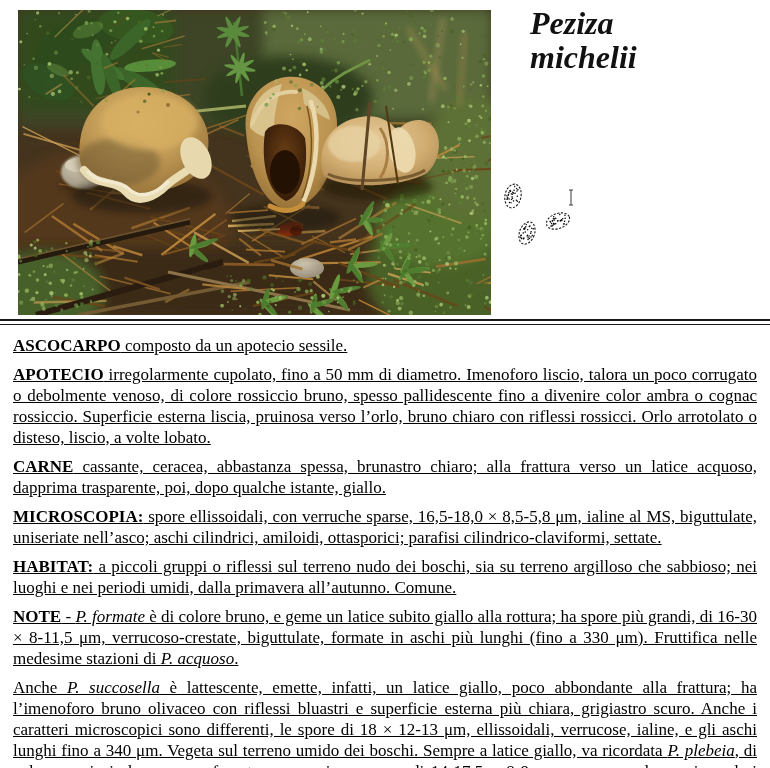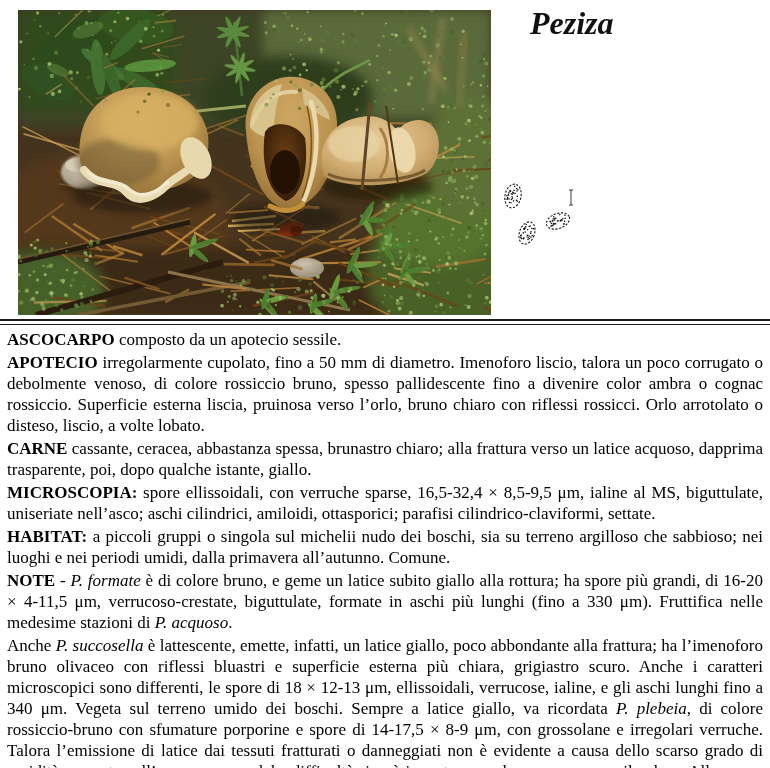--- a/index.html
+++ b/index.html
@@ -7,21 +7,21 @@
         font-family:"Liberation Serif", serif;color:#000;}
   .photo{position:absolute;left:18px;top:10px;width:473px;height:305px;overflow:hidden;}
   .photo svg{display:block;}
   .title{position:absolute;left:502px;top:6px;font-weight:bold;font-style:italic;
          font-size:32px;line-height:34px;color:#111;margin-left:28px;}
   .sporefig{position:absolute;left:495px;top:180px;}
   .rule{position:absolute;left:0;top:319px;width:770px;height:3px;
         border-top:2px solid #1a1a1a;border-bottom:1px solid #1a1a1a;}
   .bodytext{position:absolute;left:5px;top:327px;width:760px;
             font-size:17px;line-height:21px;text-align:justify;}
-  .bodytext p{margin:2px;padding:0;}
+  .bodytext p{margin:8px;padding:0;text-decoration:underline;}
   .b{font-weight:bold;}
   .i{font-style:italic;}
 </style>
 </head>
 <body>
 
 <div class="page">
 
   <div class="photo">
     <svg width="473" height="305" viewBox="0 0 473 305" xmlns="http://www.w3.org/2000/svg">
@@ -927,20 +927,21 @@
           <circle cx="69.89405531203374" cy="39.7704527375754" r="0.9055723282042891" fill="#94b45e" opacity="0.5395973736885935"></circle>
           <circle cx="127.79764558654279" cy="18.854361895937473" r="1.9640078204218299" fill="#94b45e" opacity="0.9501376524567604"></circle>
           <circle cx="122.81989344628528" cy="31.1279650463257" r="1.7350308302324264" fill="#7fa050" opacity="0.9022147532086819"></circle>
           <circle cx="52.67821806482971" cy="62.248548658099025" r="2.1884296169504522" fill="#7fa050" opacity="0.983545932918787"></circle>
         </g>
     </svg>
   </div>
 
   <div class="title">
     <div>Peziza</div>
+    <div>michelii</div>
   </div>
 
   <div class="sporefig">
     <svg width="95" height="75" viewBox="0 0 95 75" xmlns="http://www.w3.org/2000/svg">
       <g class="spore" transform="translate(18,16) rotate(12)">
         <ellipse cx="0" cy="0" rx="8" ry="12" fill="#ffffff" stroke="#161616" stroke-width="1.1" stroke-dasharray="2.2 1.5"></ellipse>
       <circle cx="-4.762893162266192" cy="-0.5203734966726729" r="0.75" fill="#111111"></circle>
           <circle cx="-3.9210636097493747" cy="-4.748600064923879" r="0.75" fill="#111111"></circle>
           <circle cx="2.8466336977143016" cy="-5.819093923654173" r="0.75" fill="#111111"></circle>
           <circle cx="4.186674529154113" cy="3.4536888021388865" r="0.75" fill="#111111"></circle>
@@ -1044,19 +1045,19 @@
       </g>
     </svg>
   </div>
 
   <div class="rule"></div>
 
   <div class="bodytext">
       <p><span class="b">ASCOCARPO</span><span> composto da un apotecio sessile.</span></p>
       <p><span class="b">APOTECIO</span><span> irregolarmente cupolato, fino a 50 mm di diametro. Imenoforo liscio, talora un poco corrugato o debolmente venoso, di colore rossiccio bruno, spesso pallidescente fino a divenire color ambra o cognac rossiccio. Superficie esterna liscia, pruinosa verso l’orlo, bruno chiaro con riflessi rossicci. Orlo arrotolato o disteso, liscio, a volte lobato.</span></p>
       <p><span class="b">CARNE</span><span> cassante, ceracea, abbastanza spessa, brunastro chiaro; alla frattura verso un latice acquoso, dapprima trasparente, poi, dopo qualche istante, giallo.</span></p>
-      <p><span class="b">MICROSCOPIA:</span><span> spore ellissoidali, con verruche sparse, 16,5-32,4 × 8,5-9,5 μm, ialine al MS, biguttulate, uniseriate nell’asco; aschi cilindrici, amiloidi, ottasporici; parafisi cilindrico-claviformi, settate.</span></p>
-      <p><span class="b">HABITAT:</span><span> a piccoli gruppi o singola sul michelii nudo dei boschi, sia su terreno argilloso che sabbioso; nei luoghi e nei periodi umidi, dalla primavera all’autunno. Comune.</span></p>
-      <p><span class="b">NOTE</span><span> - </span><span class="i">P. formate</span><span> è di colore bruno, e geme un latice subito giallo alla rottura; ha spore più grandi, di 16-20 × 4-11,5 μm, verrucoso-crestate, biguttulate, formate in aschi più lunghi (fino a 330 μm). Fruttifica nelle medesime stazioni di </span><span class="i">P. acquoso</span><span>.</span></p>
+      <p><span class="b">MICROSCOPIA:</span><span> spore ellissoidali, con verruche sparse, 16,5-18,0 × 8,5-5,8 μm, ialine al MS, biguttulate, uniseriate nell’asco; aschi cilindrici, amiloidi, ottasporici; parafisi cilindrico-claviformi, settate.</span></p>
+      <p><span class="b">HABITAT:</span><span> a piccoli gruppi o riflessi sul terreno nudo dei boschi, sia su terreno argilloso che sabbioso; nei luoghi e nei periodi umidi, dalla primavera all’autunno. Comune.</span></p>
+      <p><span class="b">NOTE</span><span> - </span><span class="i">P. formate</span><span> è di colore bruno, e geme un latice subito giallo alla rottura; ha spore più grandi, di 16-30 × 8-11,5 μm, verrucoso-crestate, biguttulate, formate in aschi più lunghi (fino a 330 μm). Fruttifica nelle medesime stazioni di </span><span class="i">P. acquoso</span><span>.</span></p>
       <p><span>Anche </span><span class="i">P. succosella</span><span> è lattescente, emette, infatti, un latice giallo, poco abbondante alla frattura; ha l’imenoforo bruno olivaceo con riflessi bluastri e superficie esterna più chiara, grigiastro scuro. Anche i caratteri microscopici sono differenti, le spore di 18 × 12-13 μm, ellissoidali, verrucose, ialine, e gli aschi lunghi fino a 340 μm. Vegeta sul terreno umido dei boschi. Sempre a latice giallo, va ricordata </span><span class="i">P. plebeia</span><span>, di colore rossiccio-bruno con sfumature porporine e spore di 14-17,5 × 8-9 μm, con grossolane e irregolari verruche. Talora l’emissione di latice dai tessuti fratturati o danneggiati non è evidente a causa dello scarso grado di umidità presente nell’ascocarpo; qualche difficoltà si può incontrare anche per appurarne il colore. Allo scopo può essere utile isolare il latice su un fazzoletto, per semplice appoggio di un esemplare fratturato.</span></p>
     </div>
 
 </div>
 
 </body></html>

